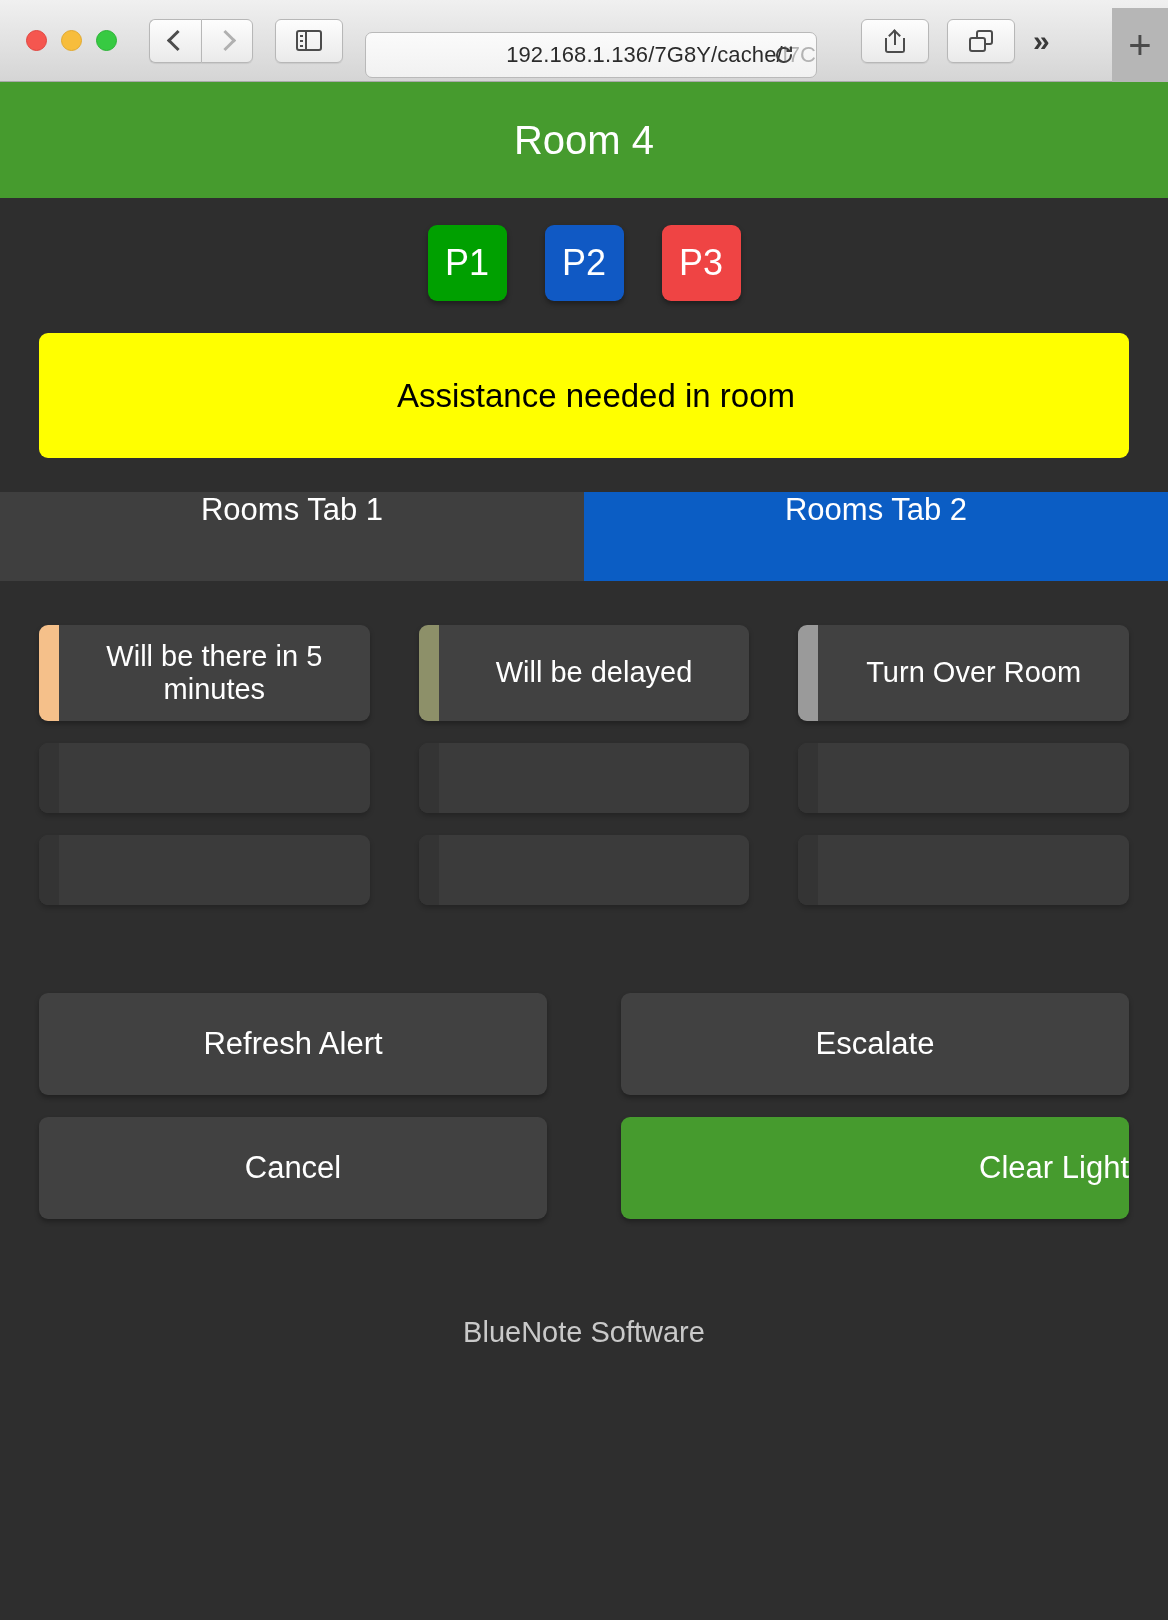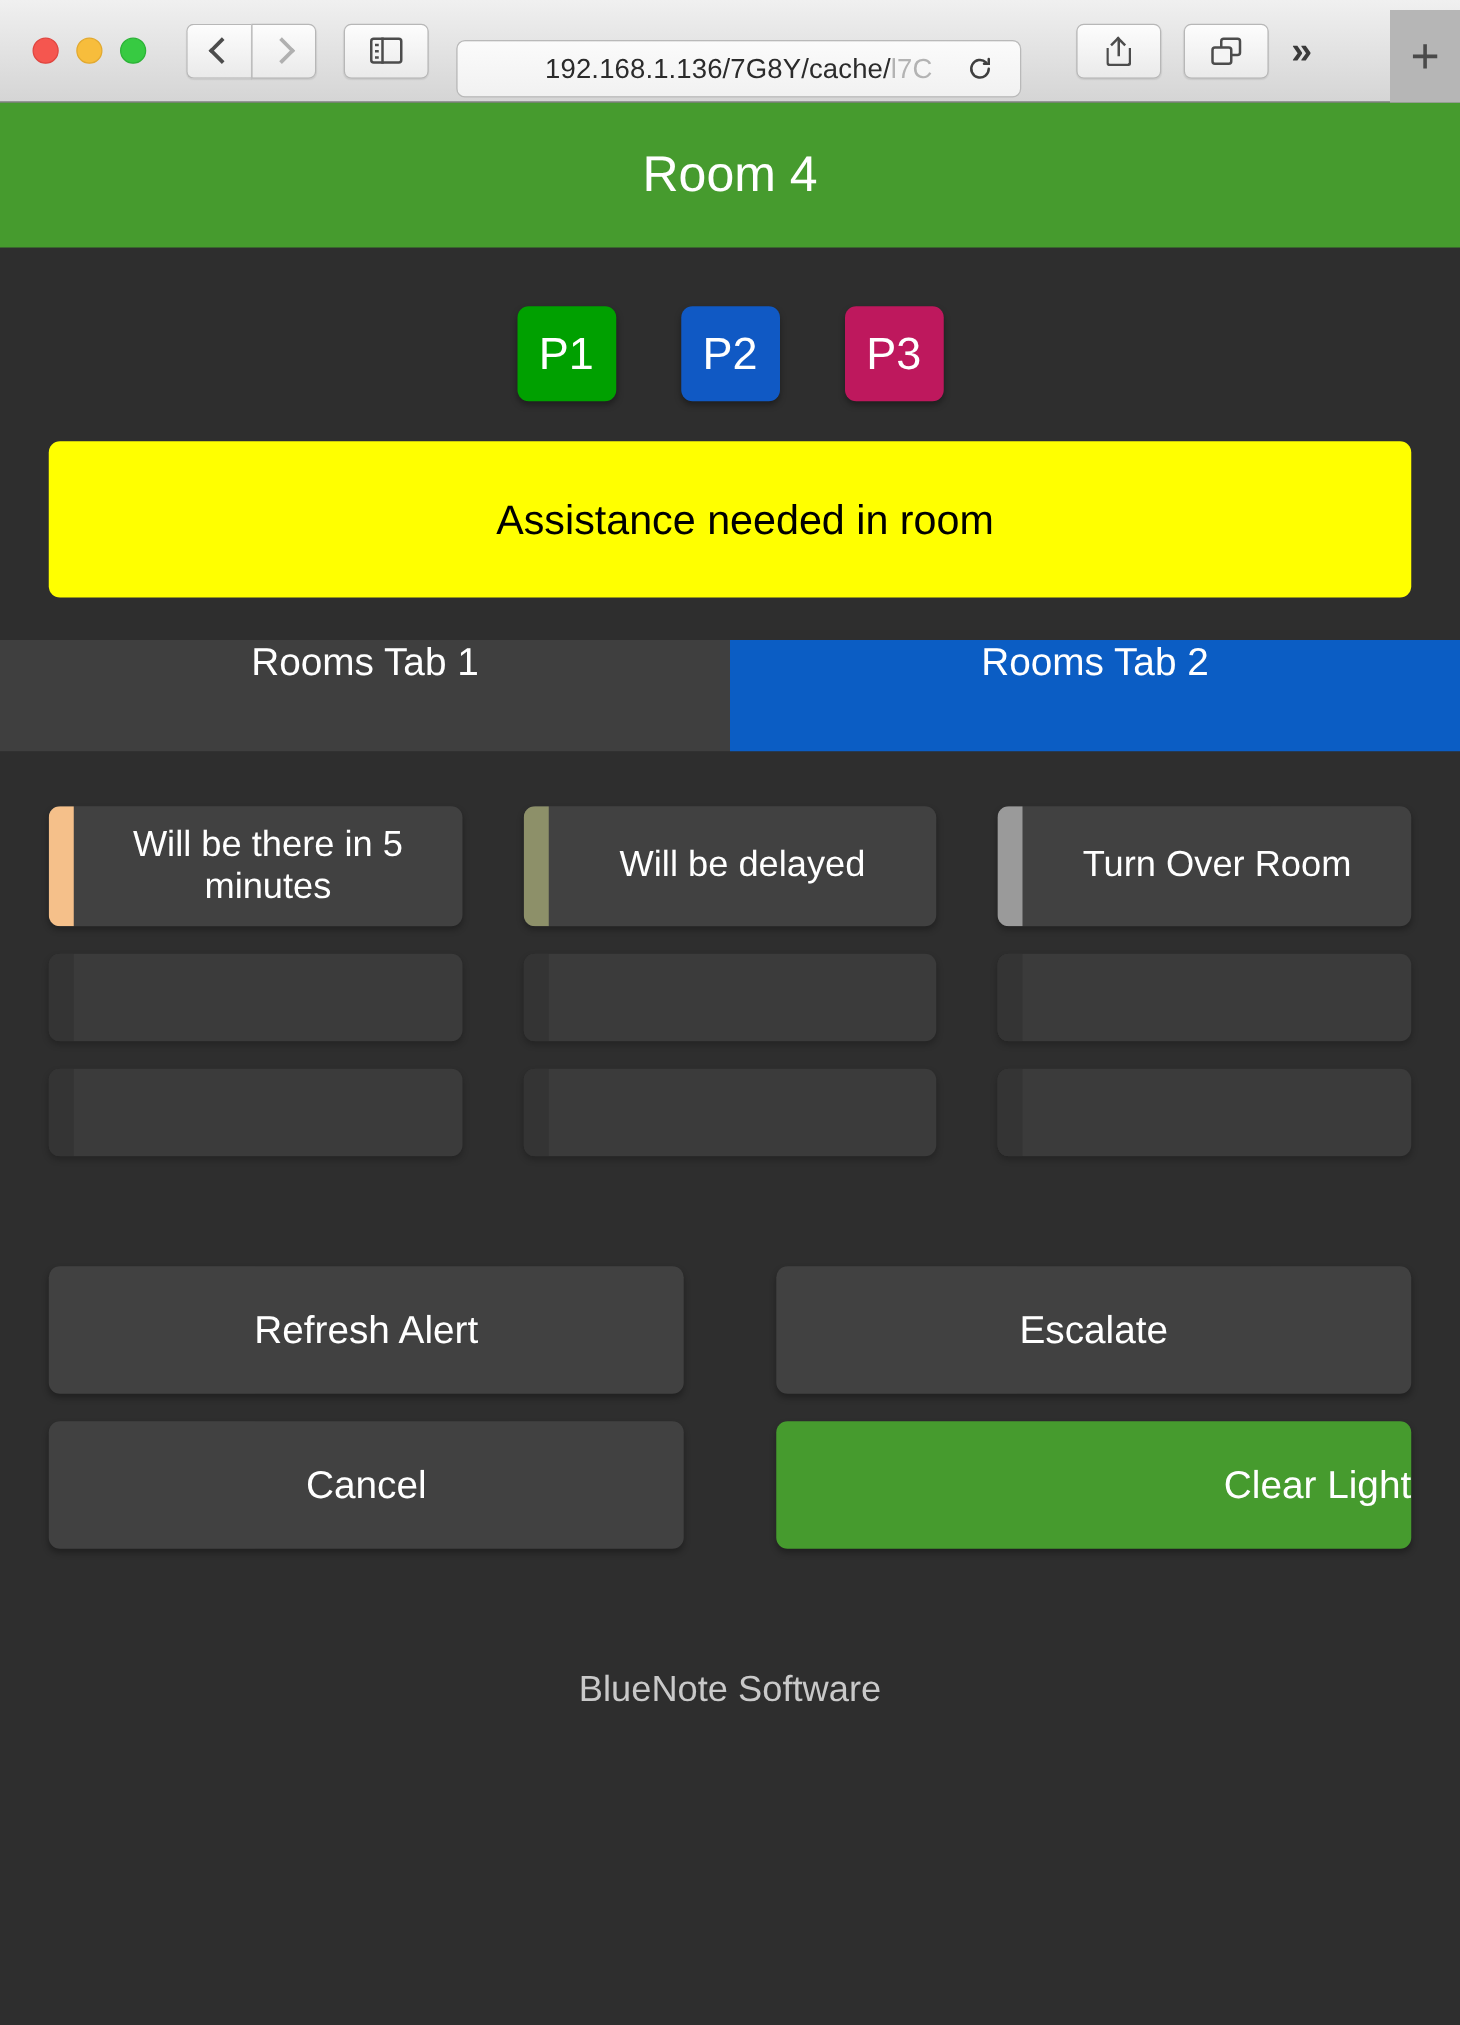--- a/index.html
+++ b/index.html
@@ -41,21 +41,21 @@
 
   .sidebar-ic { width: 26px; height: 21px; border: 2px solid #4c4c4c; border-radius: 3px; position: relative; }
   .sidebar-ic::before { content:""; position:absolute; left:7px; top:-2px; bottom:-2px; width:2px; background:#4c4c4c; }
   .sidebar-ic i { position:absolute; left:2px; width:3px; height:2px; background:#4c4c4c; }
   .sidebar-ic i:nth-child(1){ top:3px; } .sidebar-ic i:nth-child(2){ top:8px; } .sidebar-ic i:nth-child(3){ top:13px; }
 
   .urlbar {
     margin-left: 22px; width: 452px; height: 46px;
     background: linear-gradient(#fbfbfb,#f1f1f1);
     border: 1px solid #b9b9b9; border-radius: 7px;
-    display: flex; align-items: center; justify-content: center;
+    display: flex; align-items: center; justify-content: flex-end;
     position: relative;
     margin-top: 28px;
   }
   .urltext { font-size: 22px; color: #2b2b2b; letter-spacing: .1px; white-space: nowrap; }
   .urltext .fade { color: #b3b3b3; }
   .reload { position: absolute; right: 22px; width: 20px; height: 20px; }
   .reload svg { display:block; }
 
   .rightgrp { display: flex; align-items: center; margin-left: 44px; }
   .tbtn.share, .tbtn.tabs { width: 68px; border-radius: 6px; margin-right: 18px; }
@@ -76,21 +76,21 @@
 
   
   .app { width: 1168px; height: 1538px; background: #2e2e2e; display:flex; flex-direction: column; }
 
   .apphead {
     height: 116px; background: #469b2e;
     display:flex; align-items:center; justify-content:center;
     color:#fff; font-size: 40px; font-weight: 400;
   }
 
-  .pills { display:flex; justify-content:center; gap: 52px; padding-top: 27px; margin-top: 20px; }
+  .pills { display:flex; justify-content:center; gap: 38px; padding-top: 27px; }
   .pill {
     width: 79px; height: 76px; border-radius: 9px;
     display:flex; align-items:center; justify-content:center;
     color:#fff; font-size: 36px; font-weight: 400;
     box-shadow: 0 3px 5px rgba(0,0,0,.35);
   }
 
   .alert {
     margin: 32px 39px 0 39px; height: 125px; border-radius: 9px;
     background: #ffff00; color: #000;
@@ -199,21 +199,21 @@
 
   <div class="apphead">Room 4</div>
 
   <div class="pills">
     <div class="pill" style="background:#00a000">
       <span>P1</span>
     </div>
     <div class="pill" style="background:#1059c4">
       <span>P2</span>
     </div>
-    <div class="pill" style="background:#be185d">
+    <div class="pill" style="background:#ef4444">
       <span>P3</span>
     </div>
   </div>
 
   <div class="alert">
     <span>Assistance needed in room</span>
   </div>
 
   <div class="tabrow">
     <div class="tab-off">

